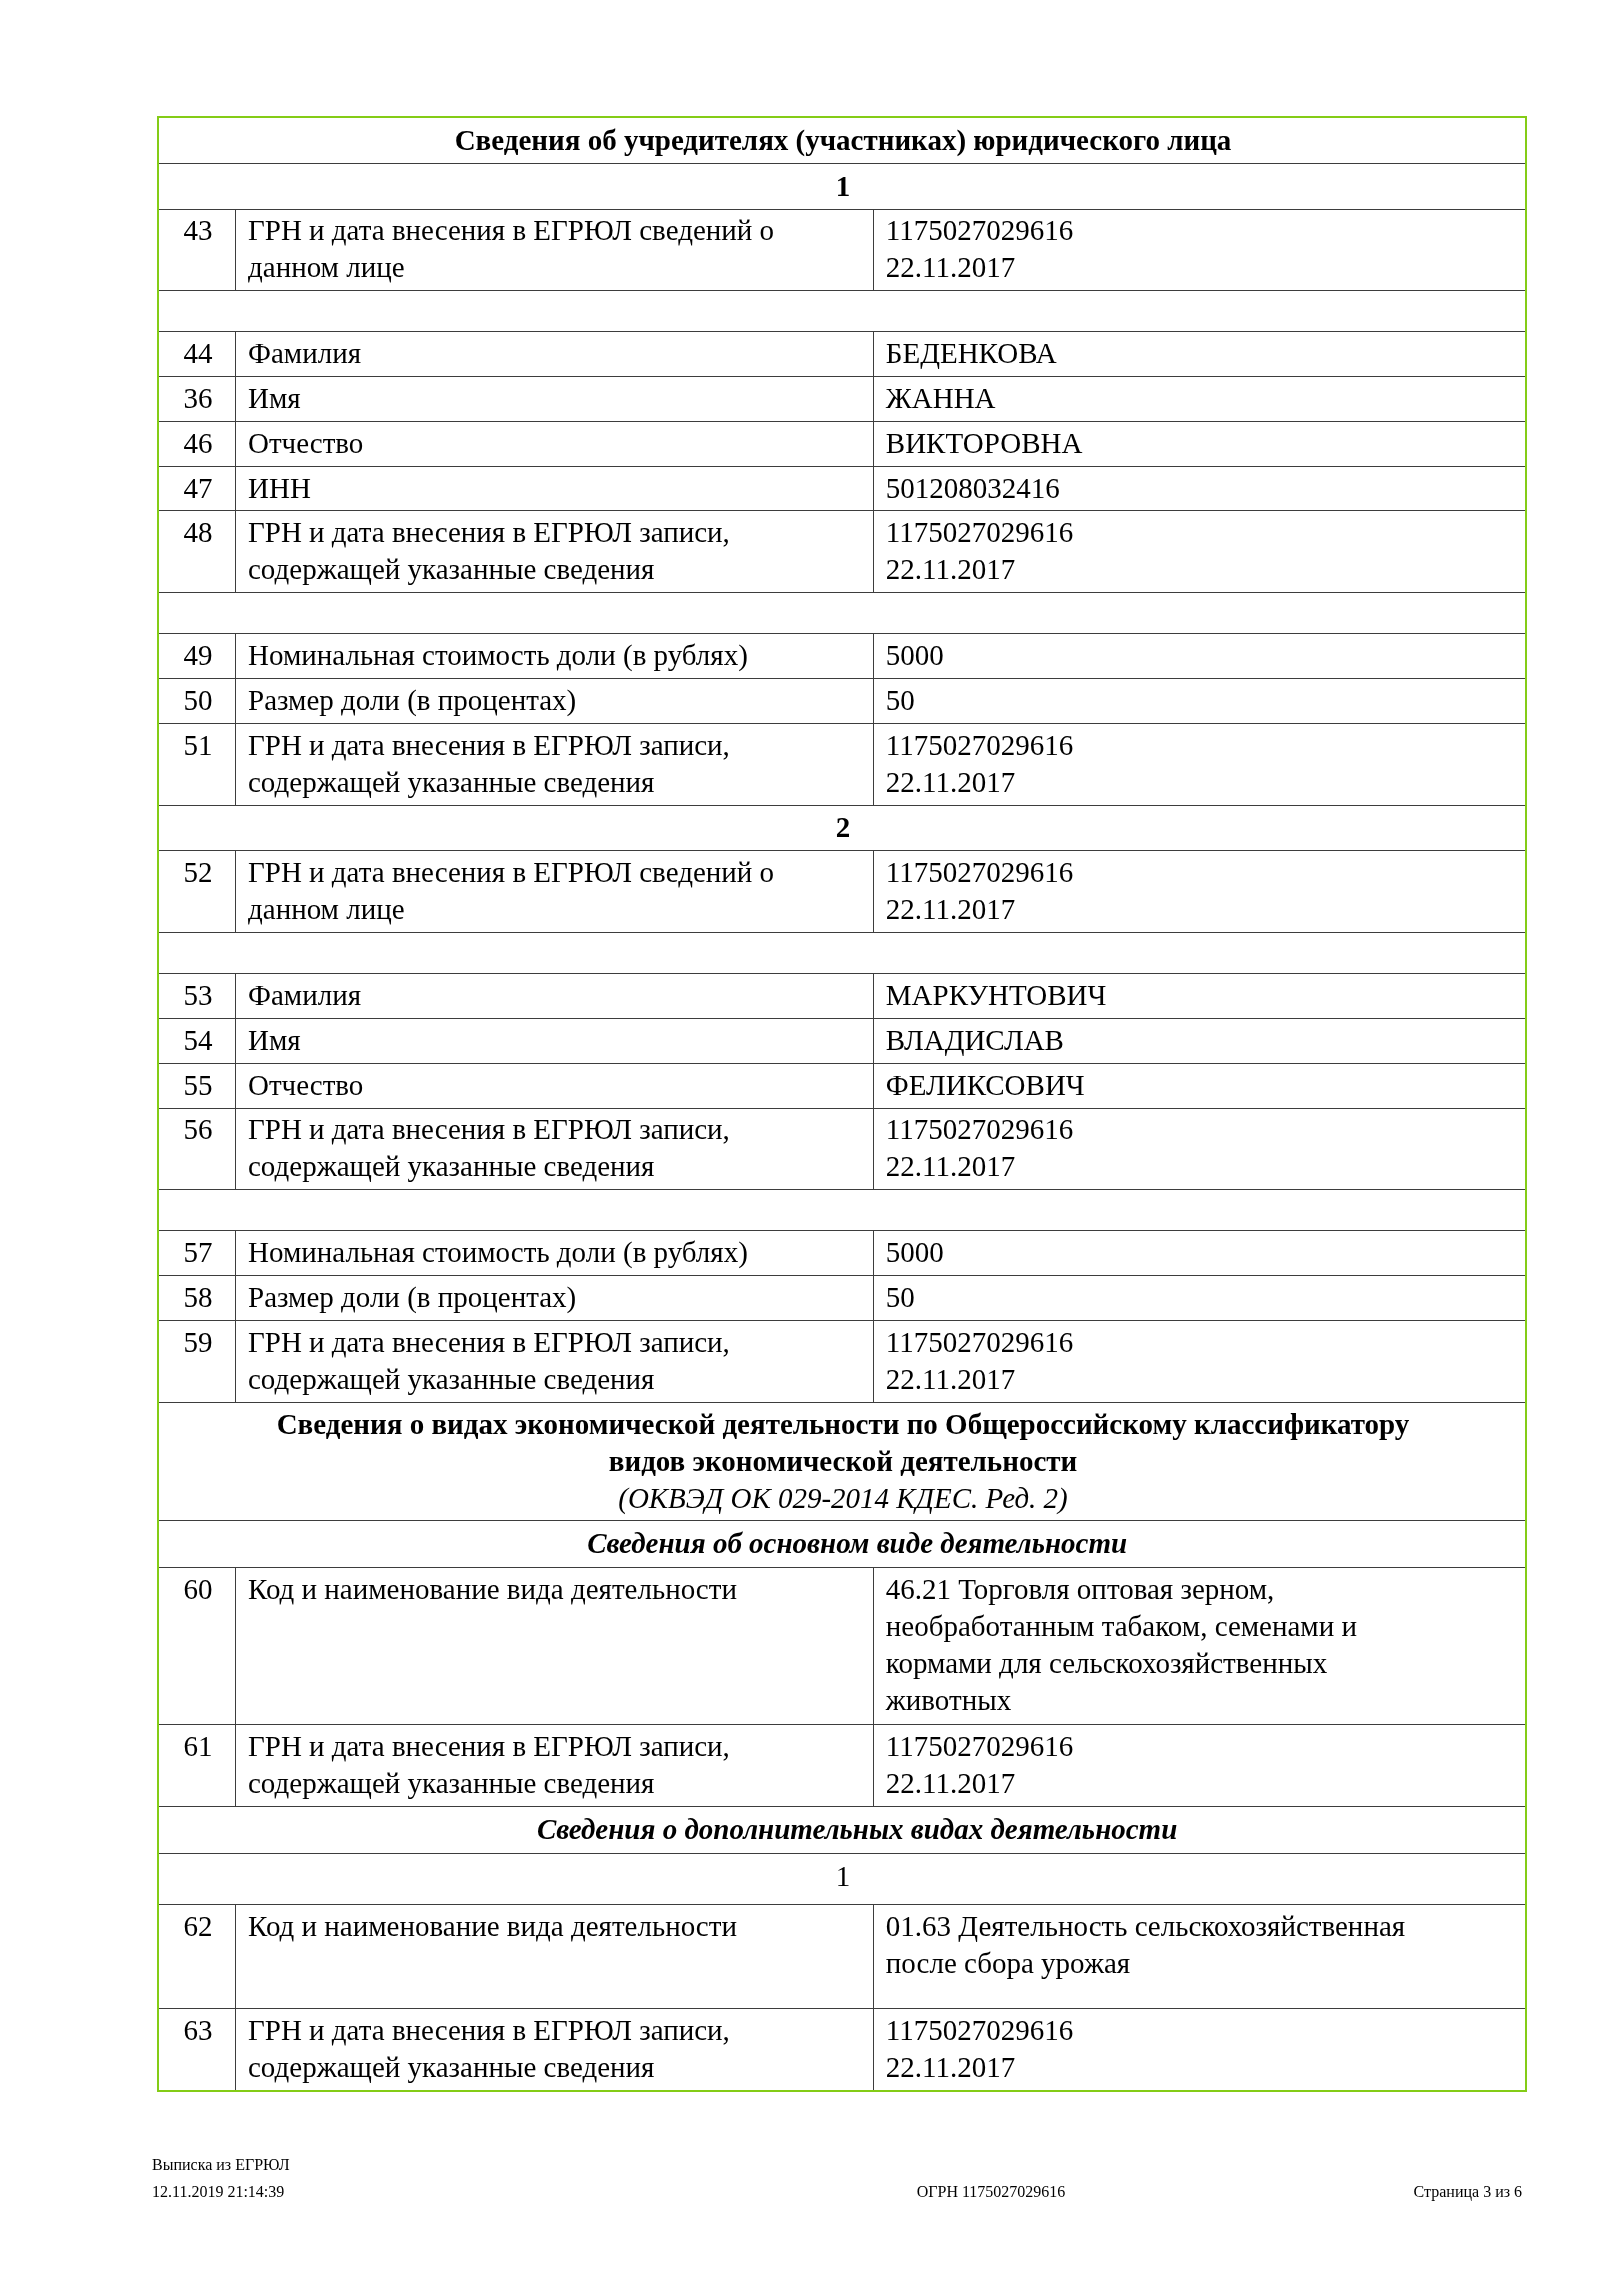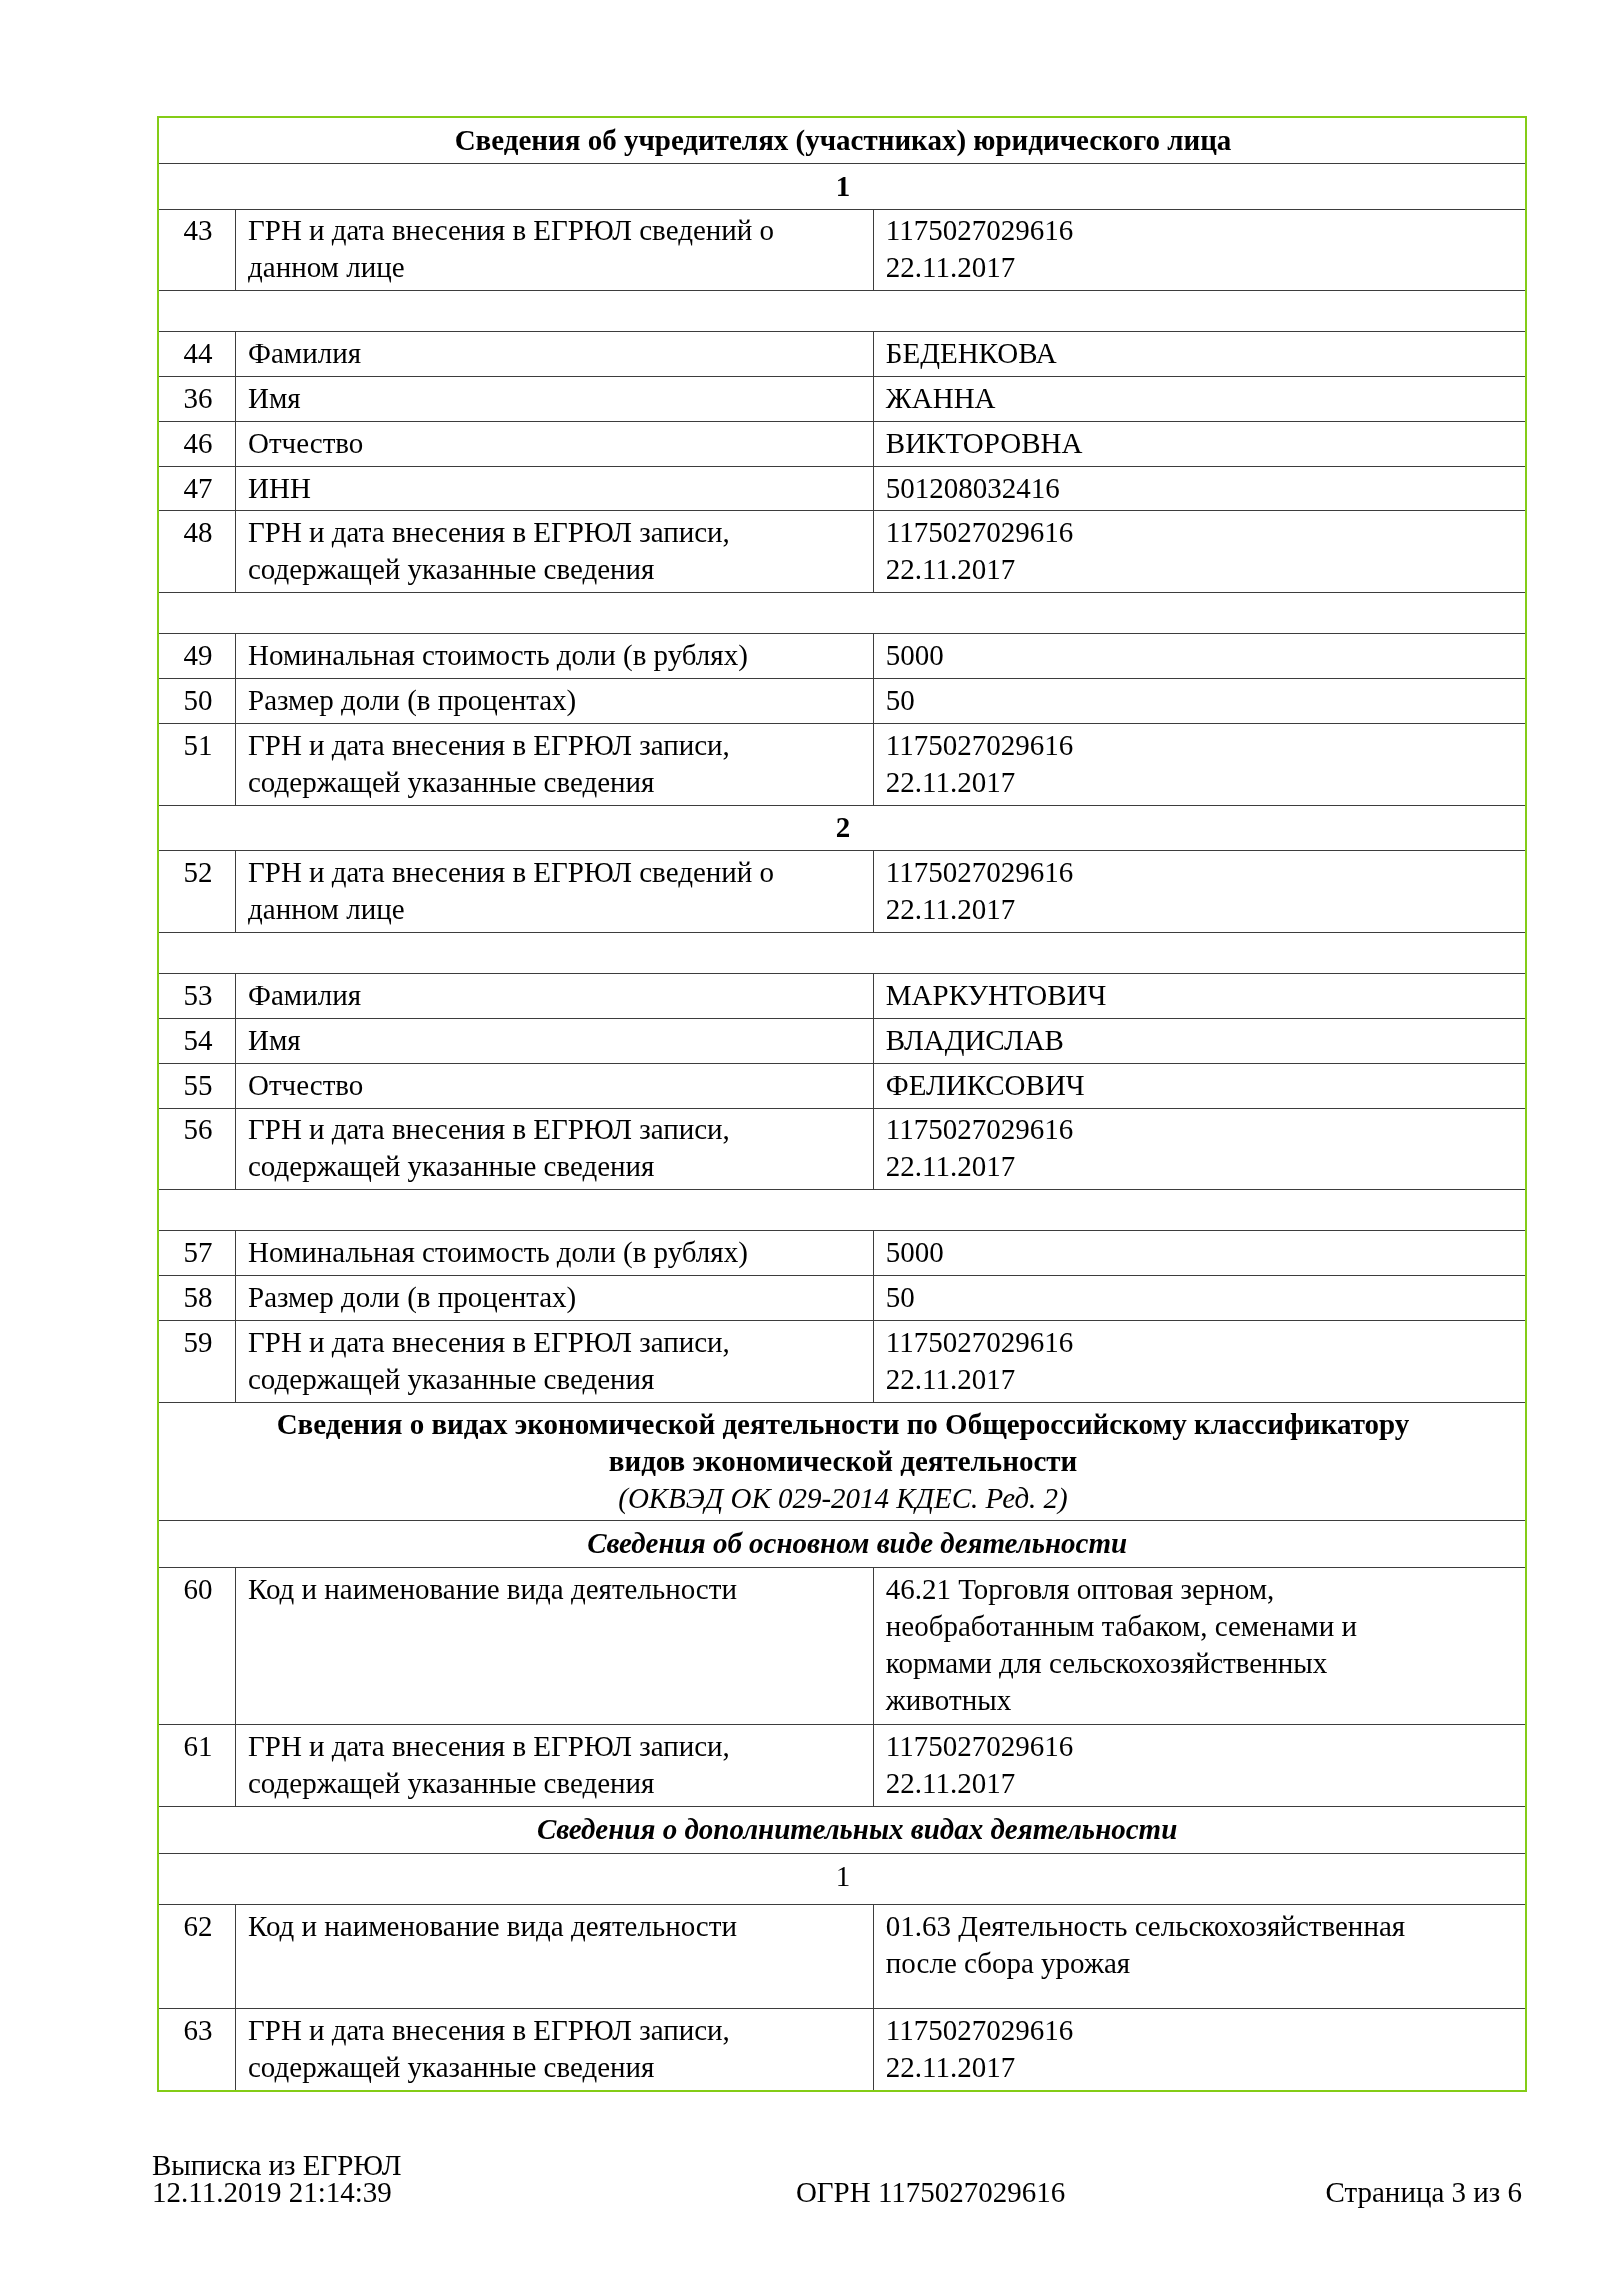--- a/index.html
+++ b/index.html
@@ -69,21 +69,21 @@
   .r-title .cell, .r-sub .cell, .r-group .cell, .r-group2 .cell { padding-top: 3.9px; }
   .okved-title { max-width: 1215px; margin: 0 auto; font-weight: bold; }
   .okved-sub { font-style: italic; }
 
   
   .footer {
     position: absolute;
     left: 152px; top: 2152px; width: 1370px;
     display: flex;
     align-items: flex-end;
-    font-size: 29px;
+    font-size: 16px;
     line-height: 26.5px;
   }
   .f-left  { flex: 1; text-align: left; }
   .f-center{ flex: 1; text-align: right; }
   .f-right { flex: 1; text-align: right; }
 </style>
 </head>
 <body>
 
 <div class="page">

